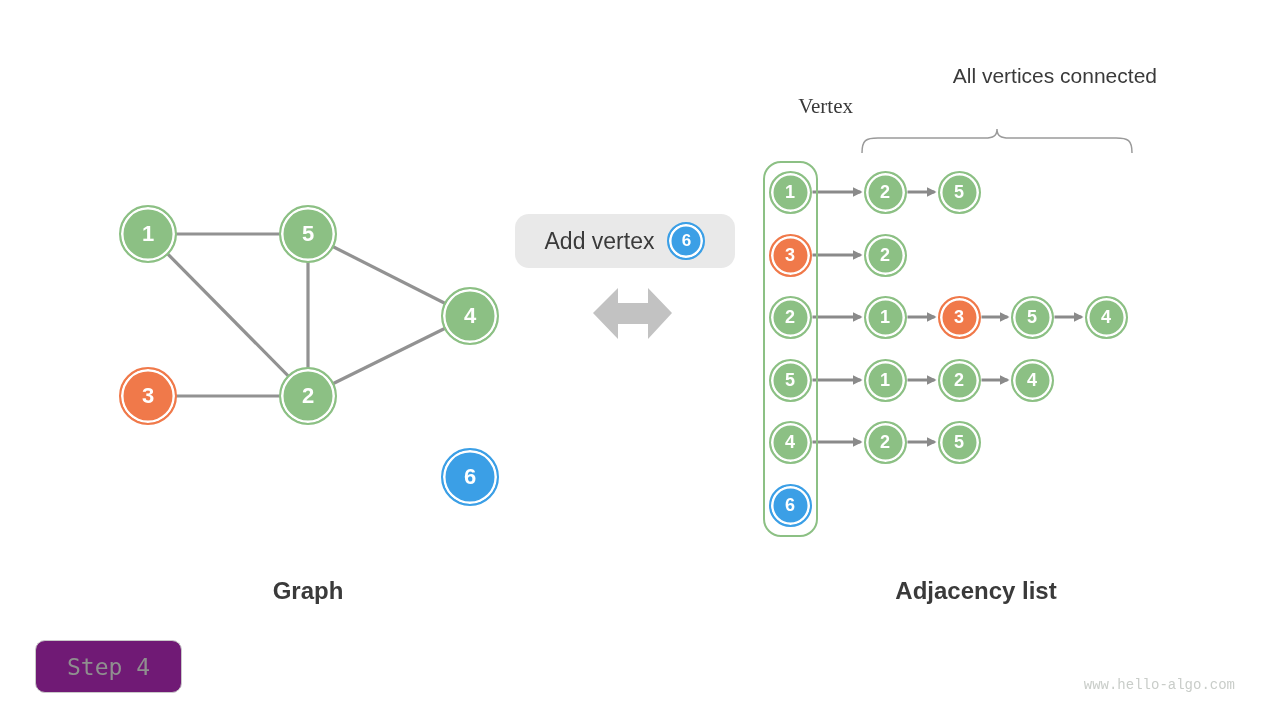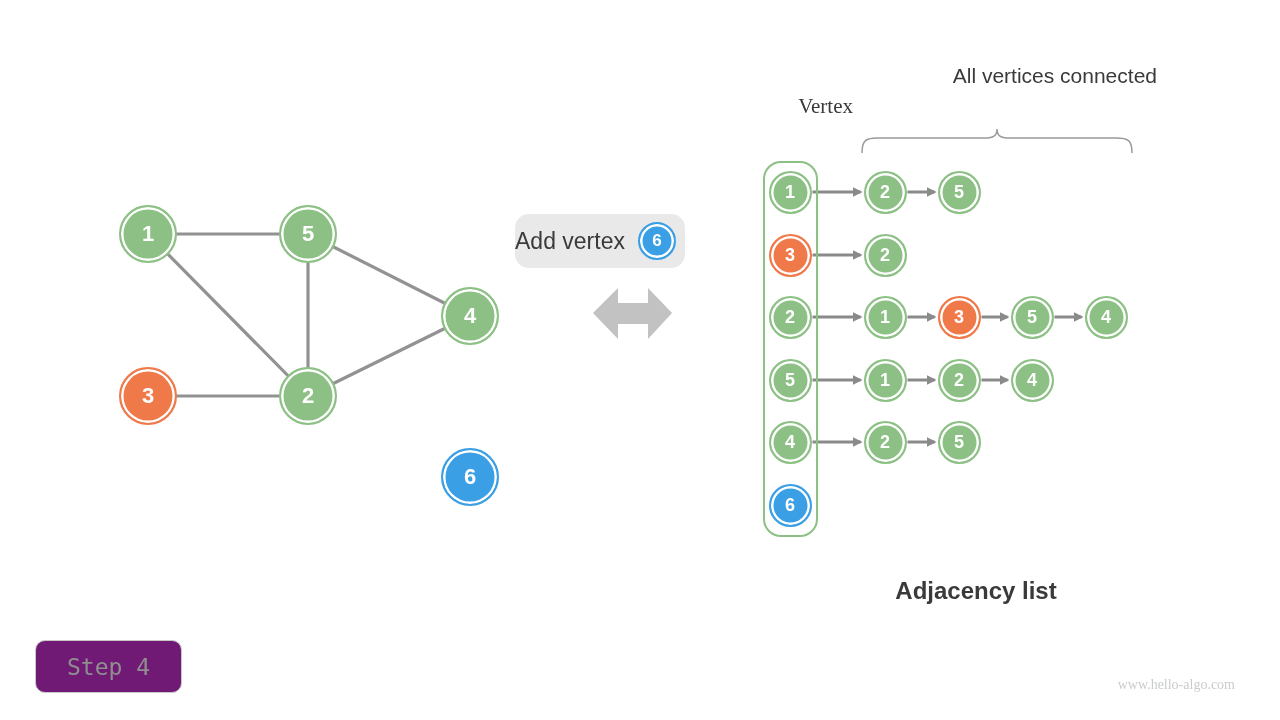--- a/index.html
+++ b/index.html
@@ -10,38 +10,38 @@
     position:absolute; border-radius:50%; border:2px solid;
     box-shadow: inset 0 0 0 2.5px #ffffff;
     color:#ffffff; font-weight:600;
     display:flex; align-items:center; justify-content:center;
     user-select:none;
   }
   .v.inline { position:static; flex:0 0 auto; }
   .hdr { position:absolute; color:var(--text_dark); font-size:21px; text-align:right; line-height:29px; }
   .title { position:absolute; color:var(--text_dark); font-size:24px; font-weight:700; text-align:center; }
   .pill {
-    position:absolute; left:515px; top:214px; width:170px; height:54px;
+    position:absolute; left:515px; top:214px; width:220px; height:54px;
     background:#e9e9e9; border-radius:14px;
-    display:flex; align-items:center; justify-content:flex-start; gap:13px;
+    display:flex; align-items:center; justify-content:center; gap:13px;
   }
   .pill .label { font-size:23px; color:var(--text_dark); }
   .colbox {
     position:absolute; left:763px; top:161px; width:55px; height:376px;
     border:2px solid var(--green); border-radius:18px;
   }
   .stepbox {
     position:absolute; left:35px; top:640px; width:147px; height:53px;
     border:1.5px solid #c9c9c9; border-radius:10px; background:#701a75;
     display:flex; align-items:center; justify-content:center;
     font-family:"DejaVu Sans Mono", monospace; font-size:23px; color:#8f8f8f;
   }
   .wm {
     position:absolute; left:1035px; top:677px; width:200px; text-align:right;
-    font-family:Liberation Serif, serif; font-size:14px; color:#c9cdc9;
+    font-family:Liberation Mono, monospace; font-size:14px; color:#c9cdc9;
   }
 </style>
 </head>
 <body>
 
 <div class="stage">
 
   <svg class="layer" id="lines" viewBox="0 0 1280 720">
     <defs>
       <marker id="ah" markerUnits="userSpaceOnUse" markerWidth="12" markerHeight="12" refX="8" refY="5" orient="auto">
@@ -111,20 +111,21 @@
       <div class="v" style="height: 43px; width: 43px; font-size: 18px; background: rgb(140, 192, 132); border-color: rgb(140, 192, 132); left: 768.5px; top: 358.5px;">5</div>
       <div class="v" style="height: 43px; width: 43px; font-size: 18px; background: rgb(140, 192, 132); border-color: rgb(140, 192, 132); left: 863.5px; top: 358.5px;">1</div>
       <div class="v" style="height: 43px; width: 43px; font-size: 18px; background: rgb(140, 192, 132); border-color: rgb(140, 192, 132); left: 937.5px; top: 358.5px;">2</div>
       <div class="v" style="height: 43px; width: 43px; font-size: 18px; background: rgb(140, 192, 132); border-color: rgb(140, 192, 132); left: 1010.5px; top: 358.5px;">4</div>
       <div class="v" style="height: 43px; width: 43px; font-size: 18px; background: rgb(140, 192, 132); border-color: rgb(140, 192, 132); left: 768.5px; top: 420.5px;">4</div>
       <div class="v" style="height: 43px; width: 43px; font-size: 18px; background: rgb(140, 192, 132); border-color: rgb(140, 192, 132); left: 863.5px; top: 420.5px;">2</div>
       <div class="v" style="height: 43px; width: 43px; font-size: 18px; background: rgb(140, 192, 132); border-color: rgb(140, 192, 132); left: 937.5px; top: 420.5px;">5</div>
       <div class="v" style="height: 43px; width: 43px; font-size: 18px; background: rgb(59, 159, 230); border-color: rgb(59, 159, 230); left: 768.5px; top: 483.5px;">6</div>
     </div>
 
+  <div class="title" style="left:208px; top:577px; width:200px;">Graph</div>
   <div class="title" style="left:876px; top:577px; width:200px;">Adjacency list</div>
 
   <div class="stepbox">
     <span>Step 4</span>
   </div>
 
   <div class="wm">www.hello-algo.com</div>
 
 </div>
 

